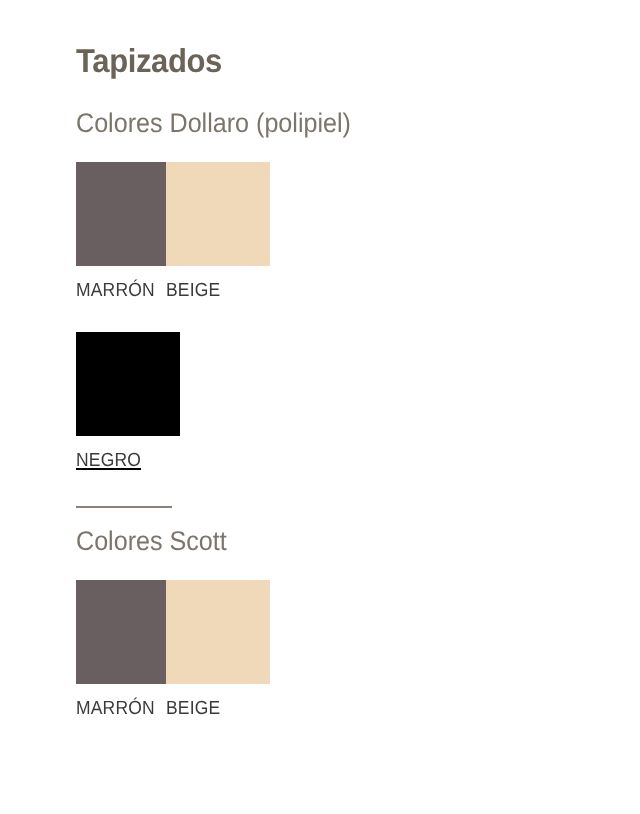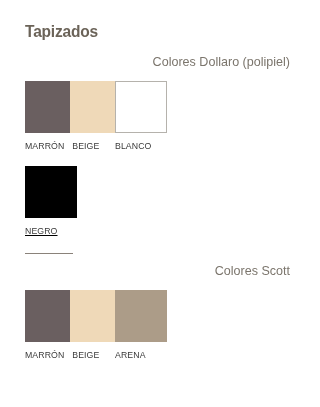--- a/index.html
+++ b/index.html
@@ -12,37 +12,36 @@
     background: #ffffff;
     font-family: "Liberation Sans", sans-serif;
     overflow: hidden;
   }
 
   .panel {
     position: relative;
     width: 310px;
     height: 407px;
     box-sizing: border-box;
-    padding: 22px 0 0 25px;
+    padding: 22px 0 0 38px;
   }
 
   .page-title {
     font-size: 16.5px;
     font-weight: bold;
     color: #6b6358;
     letter-spacing: -0.2px;
     line-height: 1.1;
     margin: 0 0 14px 0;
     transform: scaleX(0.94);
     transform-origin: left center;
   }
 
   .section {
     margin: 0;
-    text-align: right;
   }
 
   .section-divider {
     width: 48px;
     height: 1px;
     background: #8a827a;
     margin: 0 0 9px 0;
   }
 
   .section-title {
@@ -110,24 +109,20 @@
 
     <div class="swatch-row">
       <div class="swatch-cell">
         <span class="swatch-chip" style="background-color:#6a5f60;"></span>
         <div class="swatch-label" style="color: rgb(58, 58, 58);">MARRÓN</div>
       </div>
       <div class="swatch-cell">
         <span class="swatch-chip" style="background-color:#efd9b8;"></span>
         <div class="swatch-label" style="color: rgb(58, 58, 58);">BEIGE</div>
       </div>
-      <div class="swatch-cell">
-        <span class="swatch-chip bordered" style="background-color:#ffffff;"></span>
-        <div class="swatch-label" style="color: rgb(58, 58, 58);">BLANCO</div>
-      </div>
     </div>
 
     <div class="swatch-row row-gap-dollaro-2">
       <div class="swatch-cell">
         <span class="swatch-chip" style="background-color:#000000;"></span>
         <div class="swatch-label" style="color: rgb(58, 58, 58);">NEGRO</div>
       </div>
     </div>
   </div>
 
@@ -137,20 +132,16 @@
 
     <div class="swatch-row">
       <div class="swatch-cell">
         <span class="swatch-chip" style="background-color:#6a5f60;"></span>
         <div class="swatch-label" style="color: rgb(58, 58, 58);">MARRÓN</div>
       </div>
       <div class="swatch-cell">
         <span class="swatch-chip" style="background-color:#efd9b8;"></span>
         <div class="swatch-label" style="color: rgb(58, 58, 58);">BEIGE</div>
       </div>
-      <div class="swatch-cell">
-        <span class="swatch-chip" style="background-color:#ac9c88;"></span>
-        <div class="swatch-label" style="color: rgb(58, 58, 58);">ARENA</div>
-      </div>
     </div>
   </div>
 
 </div>
 
 </body></html>

